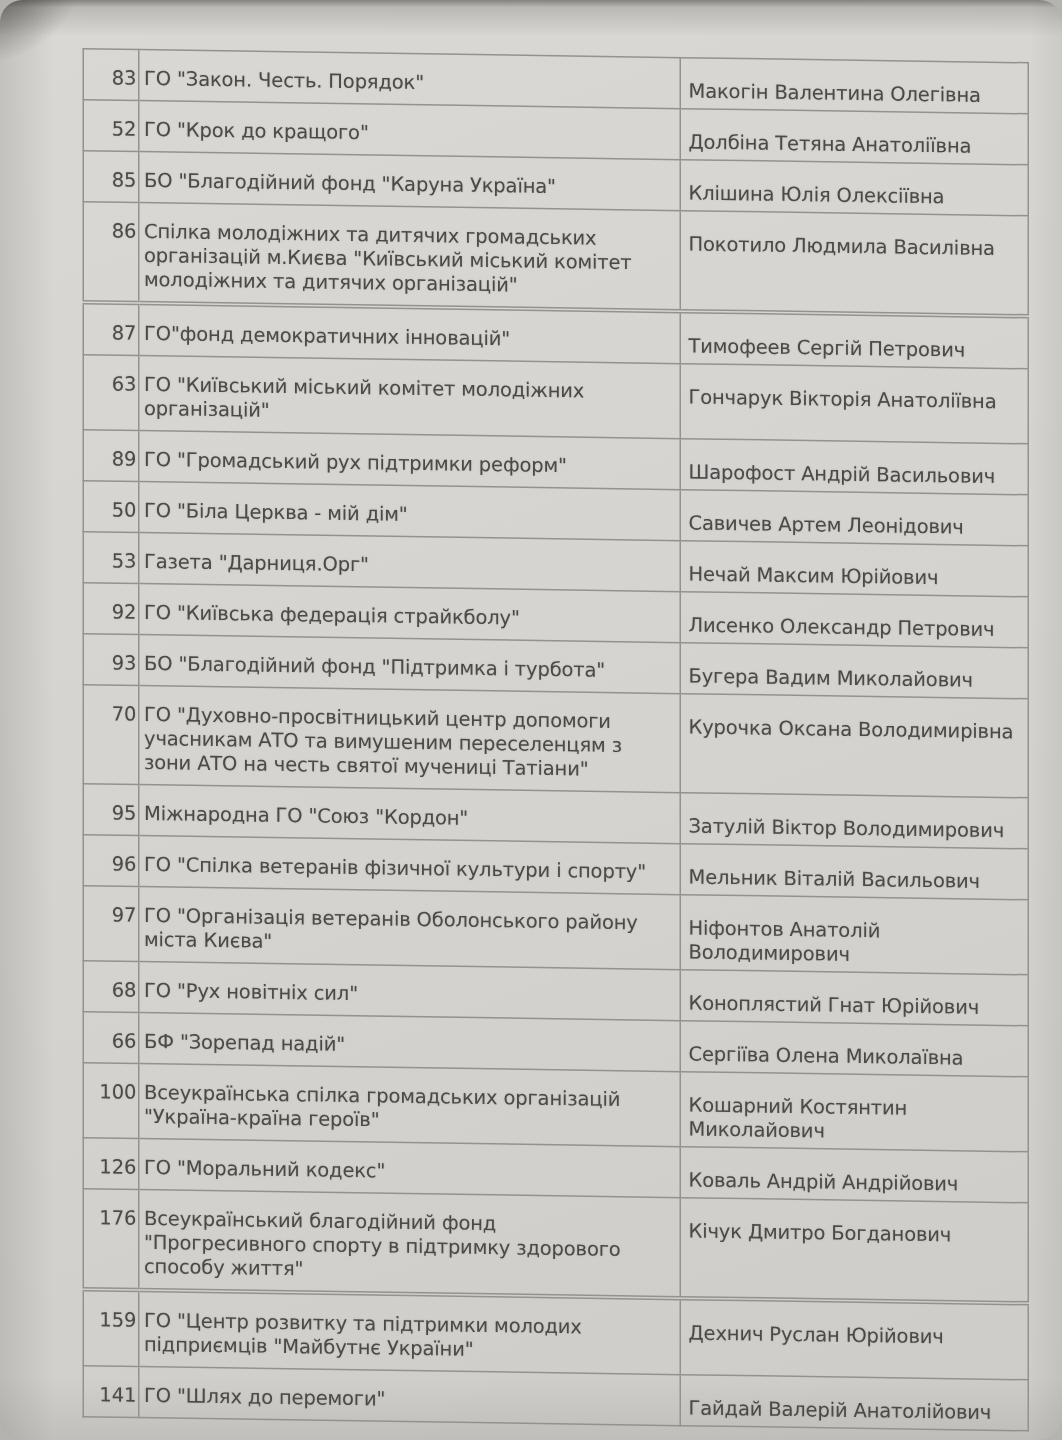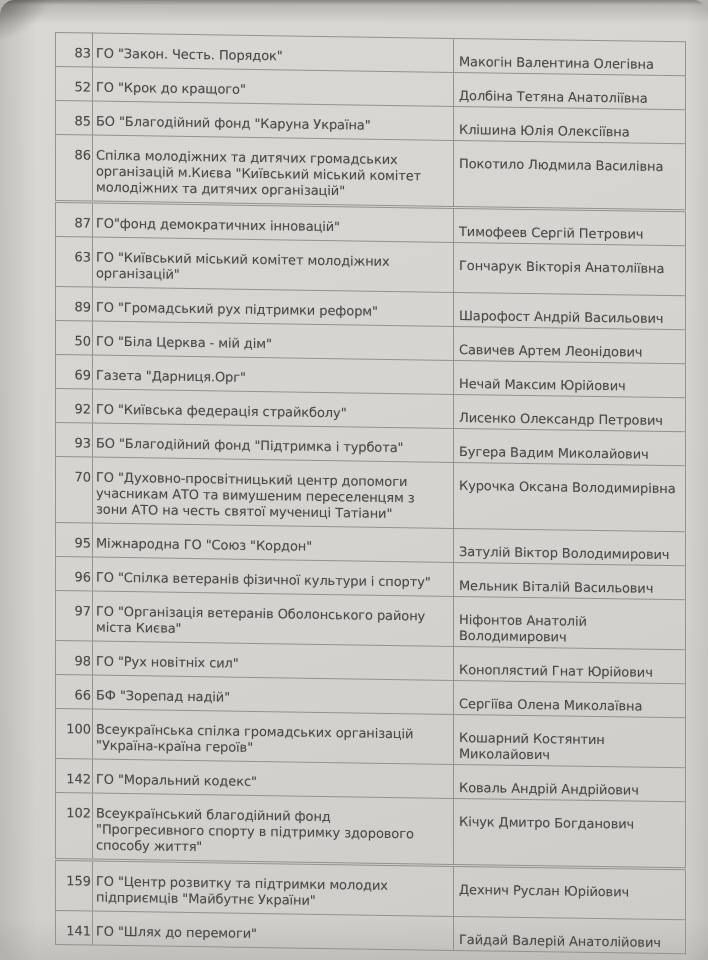--- a/index.html
+++ b/index.html
@@ -109,21 +109,21 @@
           <td class="num">89</td>
           <td class="org">ГО "Громадський рух підтримки реформ"</td>
           <td class="person">Шарофост Андрій Васильович</td>
         </tr>
         <tr>
           <td class="num">50</td>
           <td class="org">ГО "Біла Церква - мій дім"</td>
           <td class="person">Савичев Артем Леонідович</td>
         </tr>
         <tr>
-          <td class="num">69</td>
+          <td class="num">53</td>
           <td class="org">Газета "Дарниця.Орг"</td>
           <td class="person">Нечай Максим Юрійович</td>
         </tr>
         <tr>
           <td class="num">92</td>
           <td class="org">ГО "Київська федерація страйкболу"</td>
           <td class="person">Лисенко Олександр Петрович</td>
         </tr>
         <tr>
           <td class="num">93</td>
@@ -148,43 +148,43 @@
           <td class="person">Мельник Віталій Васильович</td>
         </tr>
         <tr>
           <td class="num">97</td>
           <td class="org">ГО "Організація ветеранів Оболонського району
 міста Києва"</td>
           <td class="person">Ніфонтов Анатолій
 Володимирович</td>
         </tr>
         <tr>
-          <td class="num">98</td>
+          <td class="num">68</td>
           <td class="org">ГО "Рух новітніх сил"</td>
           <td class="person">Коноплястий Гнат Юрійович</td>
         </tr>
         <tr>
           <td class="num">66</td>
           <td class="org">БФ "Зорепад надій"</td>
           <td class="person">Сергіїва Олена Миколаївна</td>
         </tr>
         <tr>
           <td class="num">100</td>
           <td class="org">Всеукраїнська спілка громадських організацій
 "Україна-країна героїв"</td>
           <td class="person">Кошарний Костянтин
 Миколайович</td>
         </tr>
         <tr>
-          <td class="num">142</td>
+          <td class="num">126</td>
           <td class="org">ГО "Моральний кодекс"</td>
           <td class="person">Коваль Андрій Андрійович</td>
         </tr>
         <tr class="double-sep">
-          <td class="num">102</td>
+          <td class="num">176</td>
           <td class="org">Всеукраїнський благодійний фонд
 "Прогресивного спорту в підтримку здорового
 способу життя"</td>
           <td class="person">Кічук Дмитро Богданович</td>
         </tr>
         <tr>
           <td class="num">159</td>
           <td class="org">ГО "Центр розвитку та підтримки молодих
 підприємців "Майбутнє України"</td>
           <td class="person">Дехнич Руслан Юрійович</td>

